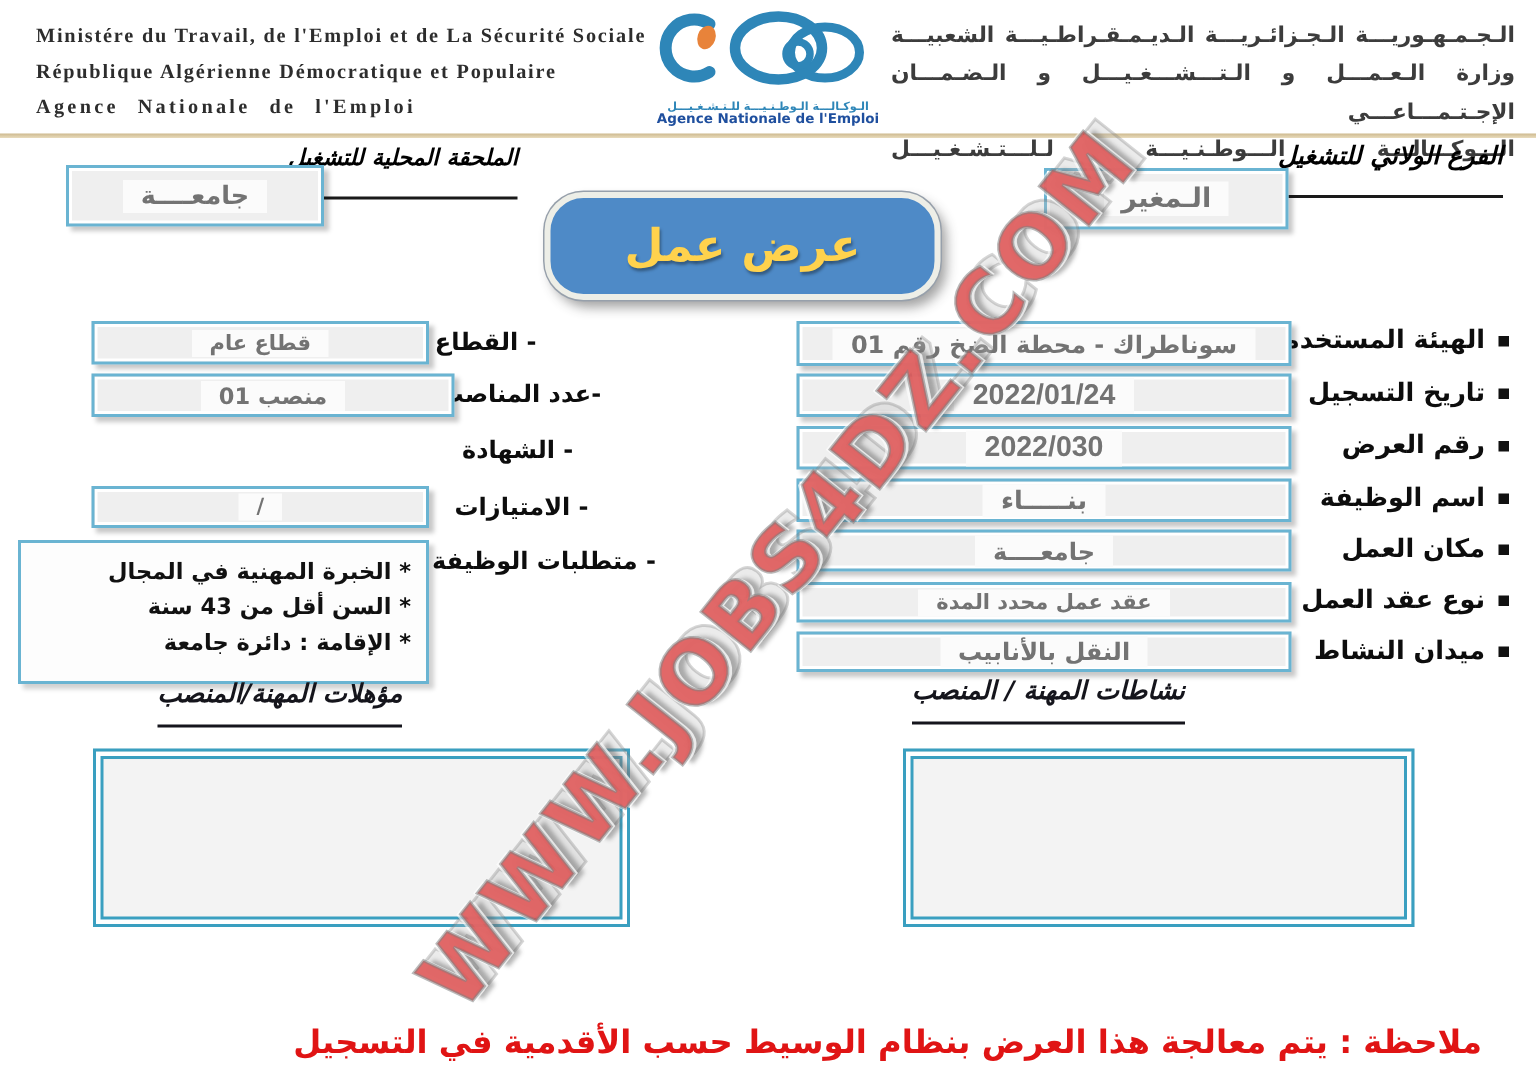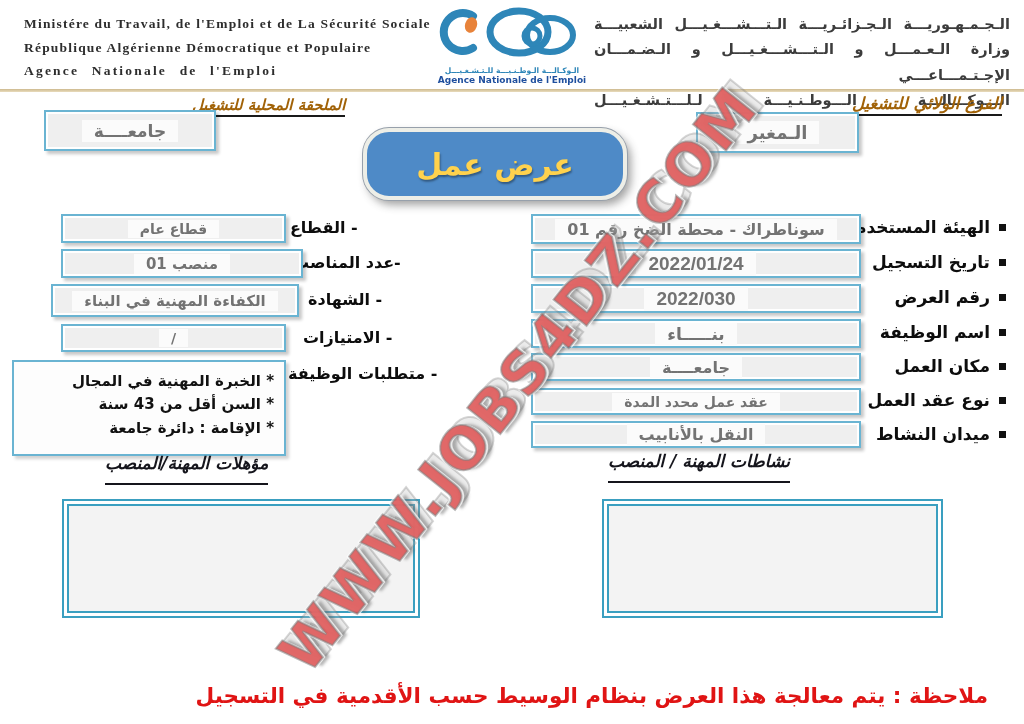--- a/index.html
+++ b/index.html
@@ -25,21 +25,21 @@
   .logo-wrap { position:absolute; left:436px; top:4px; width:152px; text-align:center; }
   .logo-cap-ar { font-size:7.5px; color:#2e86b8; font-weight:bold; direction:rtl; line-height:1.2; }
   .logo-cap-fr { font-size:9px; color:#1f4f9e; font-weight:bold; line-height:1.25; }
 
   .tan-line  { position:absolute; left:0; top:89px; width:1024px; height:3px;
                background:linear-gradient(#cdb98e,#e9dcbd); }
 
   
   .sec-head {
     position:absolute; direction:rtl; font-weight:bold; font-style:italic;
-    color:#a16207; border-bottom:2px solid #1a1a1a; padding-bottom:1px;
+    color:#000000; border-bottom:2px solid #1a1a1a; padding-bottom:17px;
     white-space:nowrap;
   }
   .h-wilaya { right:22px;  top:94px; font-size:16.5px; }
   .h-local  { left:192px;  top:96px; font-size:15px; }
 
   .gbox {
     position:absolute; background:#efefef; border:2px solid #6ab4d2;
     box-shadow:inset 0 0 0 2px #ffffff, 3px 3px 3px rgba(0,0,0,0.22);
     display:flex; align-items:center; justify-content:center;
     direction:rtl; font-weight:bold; color:#737373;margin-left:16px;
@@ -157,21 +157,21 @@
       <ellipse cx="34" cy="21" rx="6" ry="8" transform="rotate(18 34 21)" fill="#e8833a"></ellipse>
       <ellipse cx="82" cy="28" rx="29" ry="21" fill="none" stroke="#2e86b8" stroke-width="7"></ellipse>
       <ellipse cx="113" cy="31" rx="23" ry="17" fill="none" stroke="#2e86b8" stroke-width="6"></ellipse>
       <circle cx="95" cy="32" r="8" fill="none" stroke="#2e86b8" stroke-width="5"></circle>
     </svg>
     <div class="logo-cap-ar">الـوكـالـــة الـوطـنـيـــة للـتـشـغـيـــل</div>
     <div class="logo-cap-fr">Agence Nationale de l'Emploi</div>
   </div>
 
   <div class="hdr-ar">
-    <div>الـجـمـهـوريـــة الـجـزائـريـــة الـتـــشـــغـيـــل الشعبيـــة</div>
+    <div>الـجـمـهـوريـــة الـجـزائـريـــة الـديـمـقـراطـيـــة الشعبيـــة</div>
     <div>وزارة الـعـمـــل و الـتـــشـــغـيـــل و الـضـمـــان الإجـتـمـــاعـــي</div>
     <div>الـــوكـــالـــة الـــوطـنـيـــة لـلـــتـشـغـيـــل</div>
   </div>
 
   <div class="tan-line"></div>
 
   <div class="sec-head h-wilaya">الفرع الولائي للتشغيل</div>
   <div class="gbox b-wilaya">
     <span class="strip">الـمغير</span>
   </div>
@@ -241,23 +241,20 @@
   <div class="llabel" style="left:308px; top:290px;">- الشهادة</div>
   <div class="llabel" style="left:303px; top:328px;">- الامتيازات</div>
   <div class="llabel" style="left:288px; top:364px;">- متطلبات الوظيفة</div>
 
   <div class="gbox lv1">
       <span class="strip">قطاع عام</span>
     </div>
   <div class="gbox lv2">
       <span class="strip">01 منصب</span>
     </div>
-  <div class="gbox lv3">
-      <span class="strip">الكفاءة المهنية في البناء</span>
-    </div>
   <div class="gbox lv4">
       <span class="strip">/</span>
     </div>
 
   <div class="req-box">
     <div>* الخبرة المهنية في المجال</div>
     <div>* السن أقل من 43  سنة</div>
     <div>* الإقامة : دائرة جامعة</div>
   </div>
 

